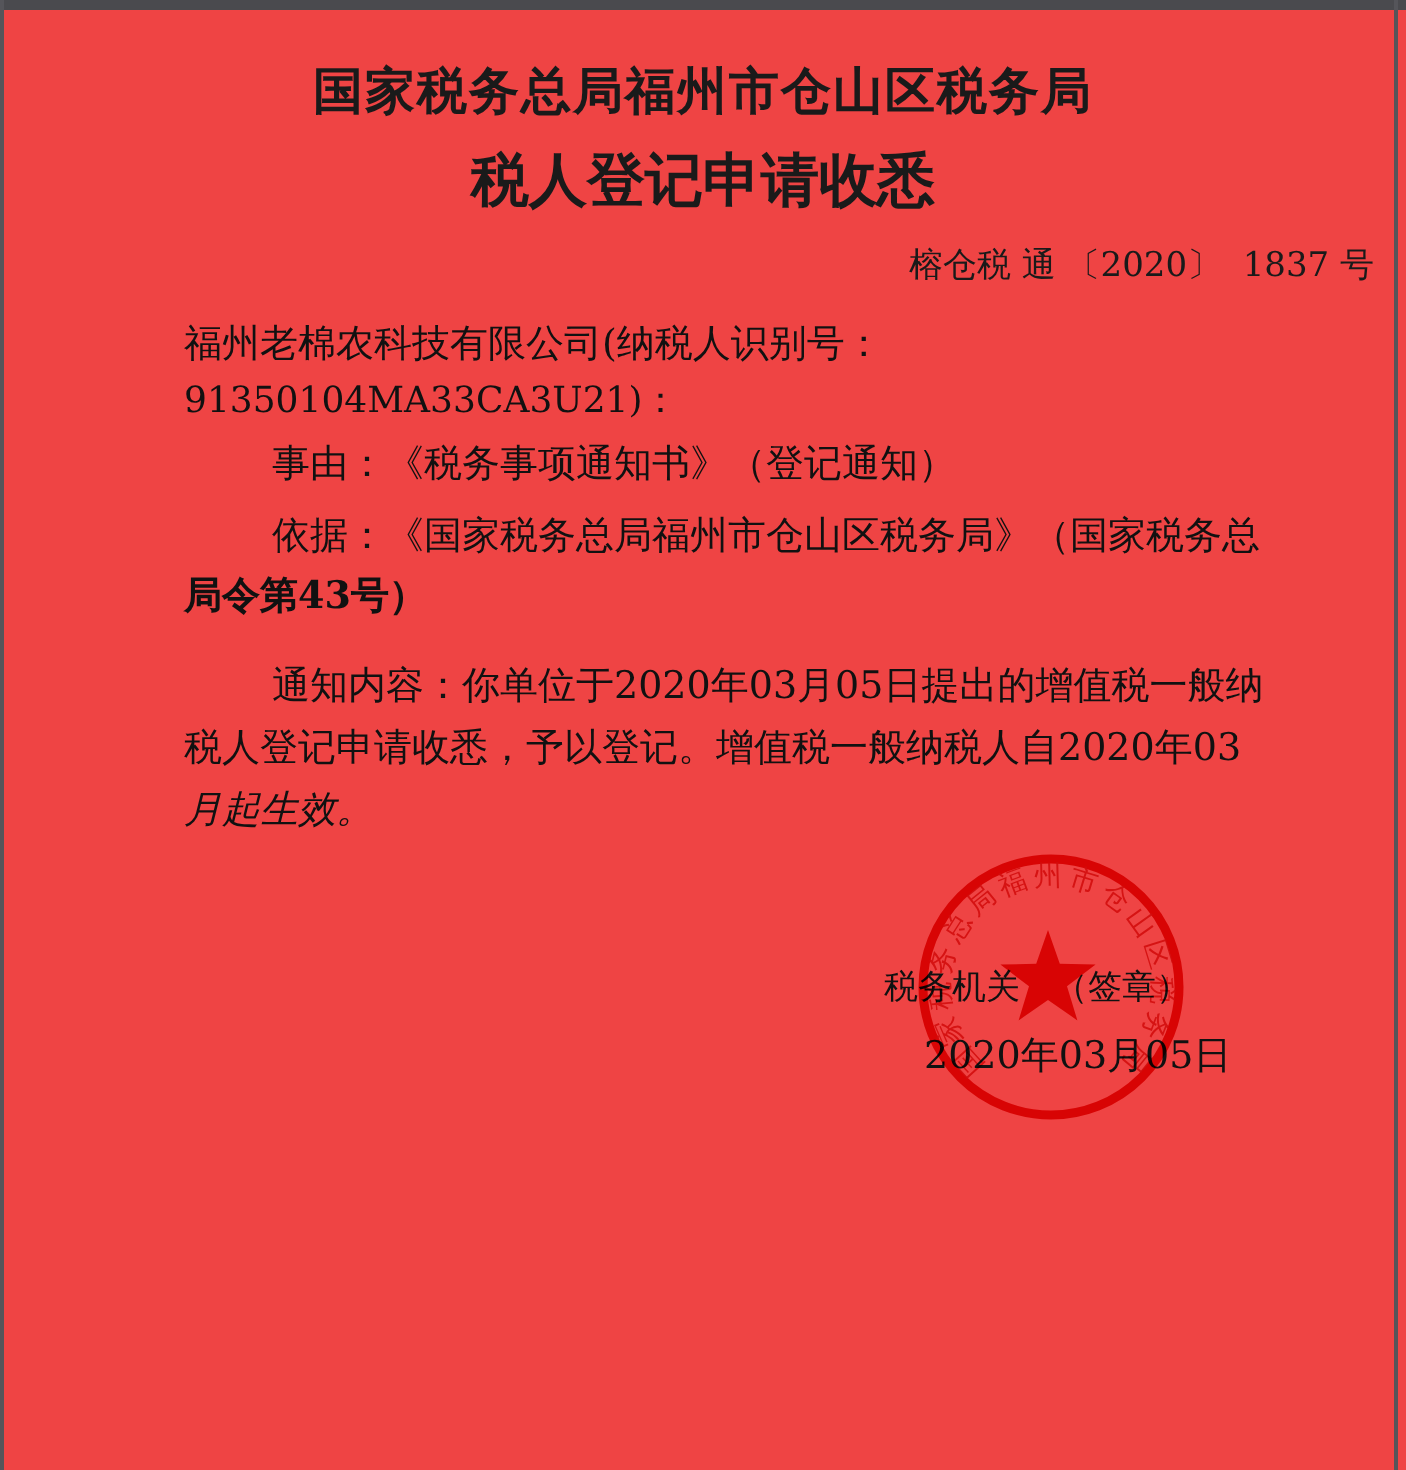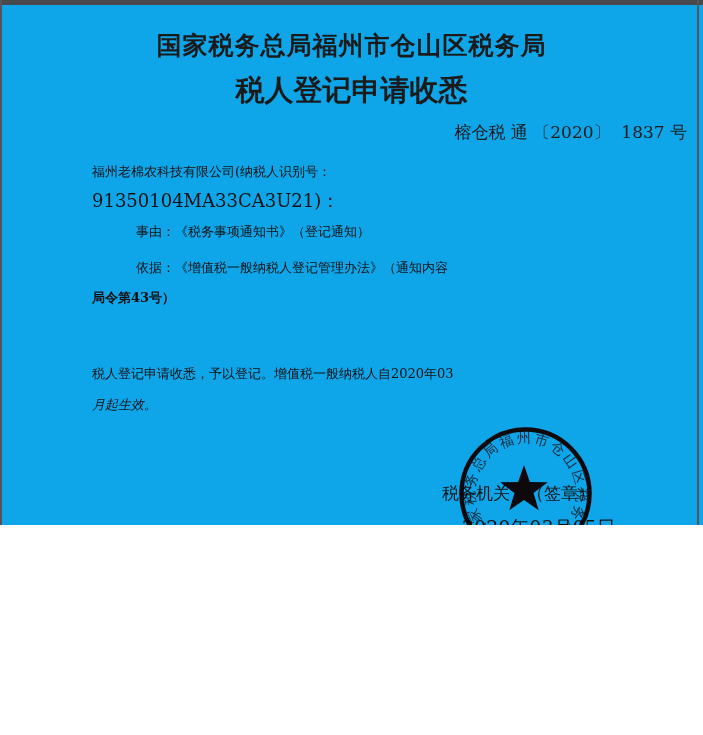--- a/index.html
+++ b/index.html
@@ -3,22 +3,22 @@
 <meta charset="utf-8">
 <style>
   html, body {
     margin: 0;
     padding: 0;
     background: #ffffff;
   }
   #page {
     position: relative;
     width: 703px;
-    height: 525px;
-    background: #0ea5e9;
+    height: 735px;
+    background: #ef4444;
     overflow: hidden;
     font-family: "DejaVu Serif", "Liberation Serif", serif;
     color: #1a1a1a;
   }
   
   .border-top {
     position: absolute; left: 0; top: 0;
     width: 703px; height: 5px;
     background: #4a4a4e;
   }
@@ -54,21 +54,21 @@
   .doc-number {
     position: absolute; left: 0; top: 121px;
     width: 687px;
     text-align: right;
     font-size: 17px;
     white-space: pre;
   }
 
   .bline {
     position: absolute;
-    font-size: 13px;
+    font-size: 19px;
     line-height: 22px;
     white-space: pre;
     color: #111111;
   }
   .l1 { left: 92px;  top: 161px; }
   .l2 { left: 92px;  top: 190px; font-size: 18px; }
   .l3 { left: 136px; top: 221px; }
   .l4 { left: 136px; top: 257px; }
   .l5 { left: 92px;  top: 287px; font-weight: bold; }
   .l6 { left: 136px; top: 332px; }
@@ -103,22 +103,23 @@
 
   <div class="header-org">国家税务总局福州市仓山区税务局</div>
 
   <div class="doc-title">税人登记申请收悉</div>
 
   <div class="doc-number">榕仓税 通 〔2020〕  1837 号</div>
 
   <div class="bline l1">福州老棉农科技有限公司(纳税人识别号：</div>
   <div class="bline l2">91350104MA33CA3U21)：</div>
   <div class="bline l3">事由：《税务事项通知书》（登记通知）</div>
-  <div class="bline l4">依据：《增值税一般纳税人登记管理办法》（通知内容</div>
+  <div class="bline l4">依据：《国家税务总局福州市仓山区税务局》（国家税务总</div>
   <div class="bline l5">局令第43号）</div>
+  <div class="bline l6">通知内容：你单位于2020年03月05日提出的增值税一般纳</div>
   <div class="bline l7">税人登记申请收悉，予以登记。增值税一般纳税人自2020年03</div>
   <div class="bline l8">月起生效。</div>
 
   <div class="sig-label">税务机关　（签章）</div>
   <div class="sig-date">2020年03月05日</div>
 
   <div class="seal">
     <svg width="137" height="137" viewBox="0 0 137 137" xmlns="http://www.w3.org/2000/svg">
       <defs>
         <path id="sealArc" d="M 35.7 107.6 A 51 51 0 1 1 101.3 107.6" fill="none"></path>

